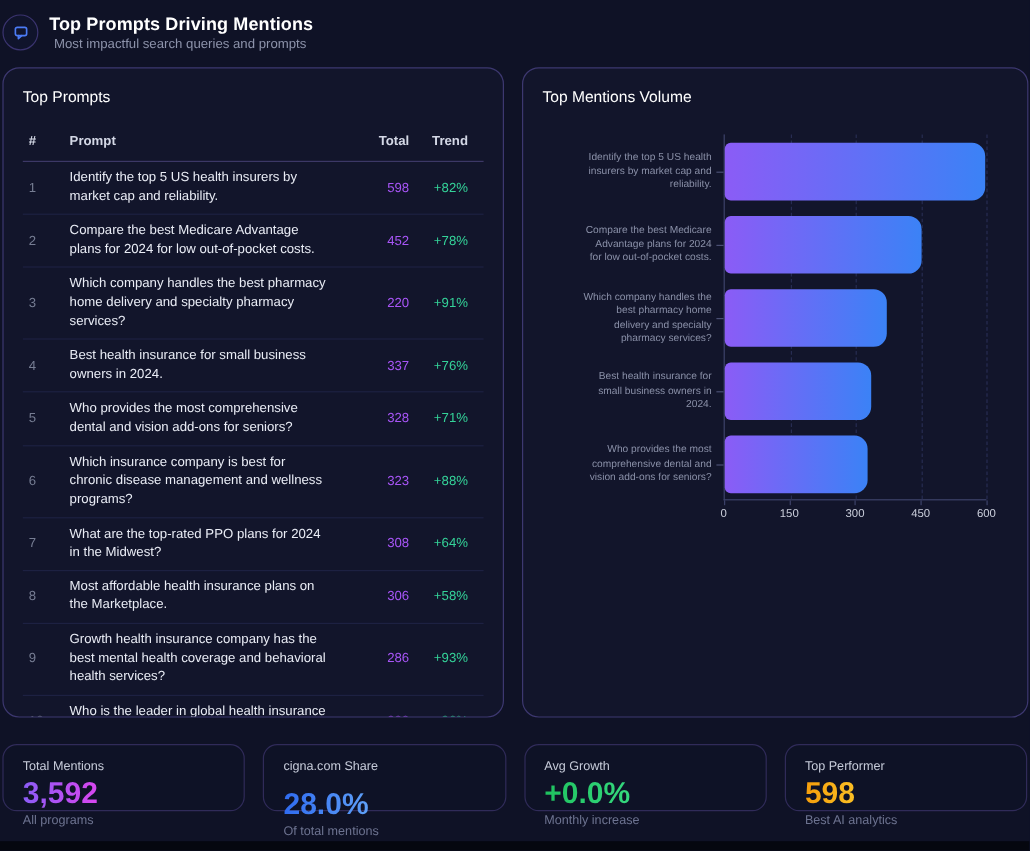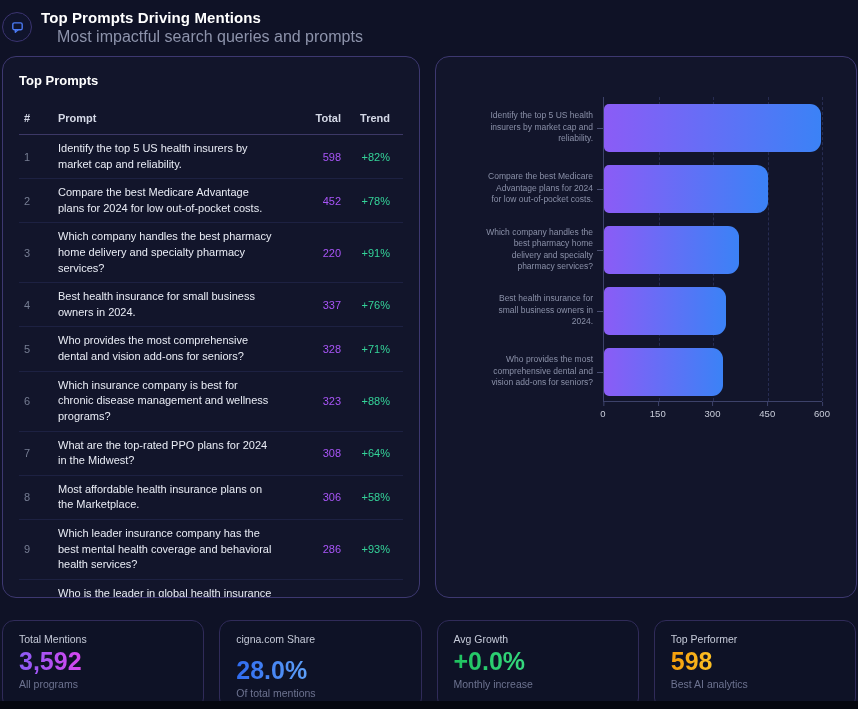--- a/index.html
+++ b/index.html
@@ -14,29 +14,29 @@
 
   
   .page-header { display:flex; align-items:center; height:56px; padding:6px 0 8px 2px; }
   .icon-circle {
     width:30px; height:30px; border-radius:50%;
     border:1px solid #3b3470; background:#10142c;
     display:flex; align-items:center; justify-content:center; flex:0 0 auto;
   }
   .header-text { margin-left:9px; }
   .page-title { margin:0; font-size:15px; font-weight:700; color:#ffffff; letter-spacing:.1px; }
-  .page-subtitle { margin:2px 16px 0; font-size:16px; color:#8d93ab; }
+  .page-subtitle { margin:2px 4px 0; font-size:11px; color:#8d93ab; }
 
   
   .main { display:flex; gap:15px; margin:0 1px 0 2px; }
   .panel {
     background:#12152b; border:1px solid #3d3870; border-radius:14px;
     height:542px; padding:16px; overflow:hidden;
   }
-  .panel-title { margin:0; font-size:13px; font-weight:700; color:#ffffff; }
+  .panel-title { margin:0; font-size:13px; font-weight:400; color:#ffffff; }
 
   
   .prompts-panel { width:418px; }
   .thead, .trow { display:grid; grid-template-columns:39px 1fr 52px 62px; align-items:center; }
   .thead { padding:24px 0 10px; border-bottom:1px solid #3c3866; font-size:11px; font-weight:700; color:#d4d8e6; }
   .thead .col-rank { padding-left:5px; }
   .thead .col-total { text-align:right; }
   .thead .col-trend { text-align:right; padding-right:13px; }
   .trow { padding:6px 0; border-bottom:1px solid #1d2142; font-size:11px; }
   .trow:last-child { border-bottom:none; }
@@ -67,21 +67,21 @@
   .xtick {
     position:absolute; top:6px; transform:translateX(-50%);
     font-size:9.5px; color:#c9cdda;
   }
   .xtick::before { content:''; position:absolute; left:50%; top:-6px; width:1px; height:4px; background:#3d426a; }
 
   
   .stats { display:grid; grid-template-columns:repeat(4,1fr); gap:15px; margin:22px 2px 0; }
   .card {
     background:#0e1226; border:1px solid #302b59; border-radius:12px;
-    height:90px; padding:12px 16px;
+    height:56px; padding:12px 16px;
   }
   .card-label { font-size:10.5px; color:#c6cbd9; }
   .card-value {
     margin:3px 0 2px; font-size:25px; font-weight:600; line-height:1.1;
     width:fit-content; color:transparent;
     -webkit-background-clip:text; background-clip:text;
   }
   .card-caption { font-size:10.5px; color:#6d7390; }
 
   .bottom-strip { position:absolute; left:0; right:0; bottom:0; height:8px; background:#05070f; }
@@ -158,33 +158,34 @@
         <span class="trend">+64%</span>
       </div>
       <div class="trow">
         <span class="rank">8</span>
         <span class="ptext">Most affordable health insurance plans on the Marketplace.</span>
         <span class="total">306</span>
         <span class="trend">+58%</span>
       </div>
       <div class="trow">
         <span class="rank">9</span>
-        <span class="ptext">Which leader insurance company has the best mental health coverage and behavioral health services?</span>
+        <span class="ptext">Growth health insurance company has the best mental health coverage and behavioral health services?</span>
         <span class="total">286</span>
         <span class="trend">+93%</span>
       </div>
       <div class="trow">
         <span class="rank">10</span>
         <span class="ptext">Who is the leader in global health insurance and international employee benefits?</span>
         <span class="total">282</span>
         <span class="trend">+96%</span>
       </div>
     </section>
 
     <section class="panel chart-panel">
+      <h2 class="panel-title">Top Mentions Volume</h2>
       <div class="chart">
         <div class="labels-col">
           <div class="label-cell">Identify the top 5 US health insurers by market cap and reliability.</div>
           <div class="label-cell">Compare the best Medicare Advantage plans for 2024 for low out-of-pocket costs.</div>
           <div class="label-cell">Which company handles the best pharmacy home delivery and specialty pharmacy services?</div>
           <div class="label-cell">Best health insurance for small business owners in 2024.</div>
           <div class="label-cell">Who provides the most comprehensive dental and vision add-ons for seniors?</div>
         </div>
         <div class="plot-col">
           <div class="plot">

